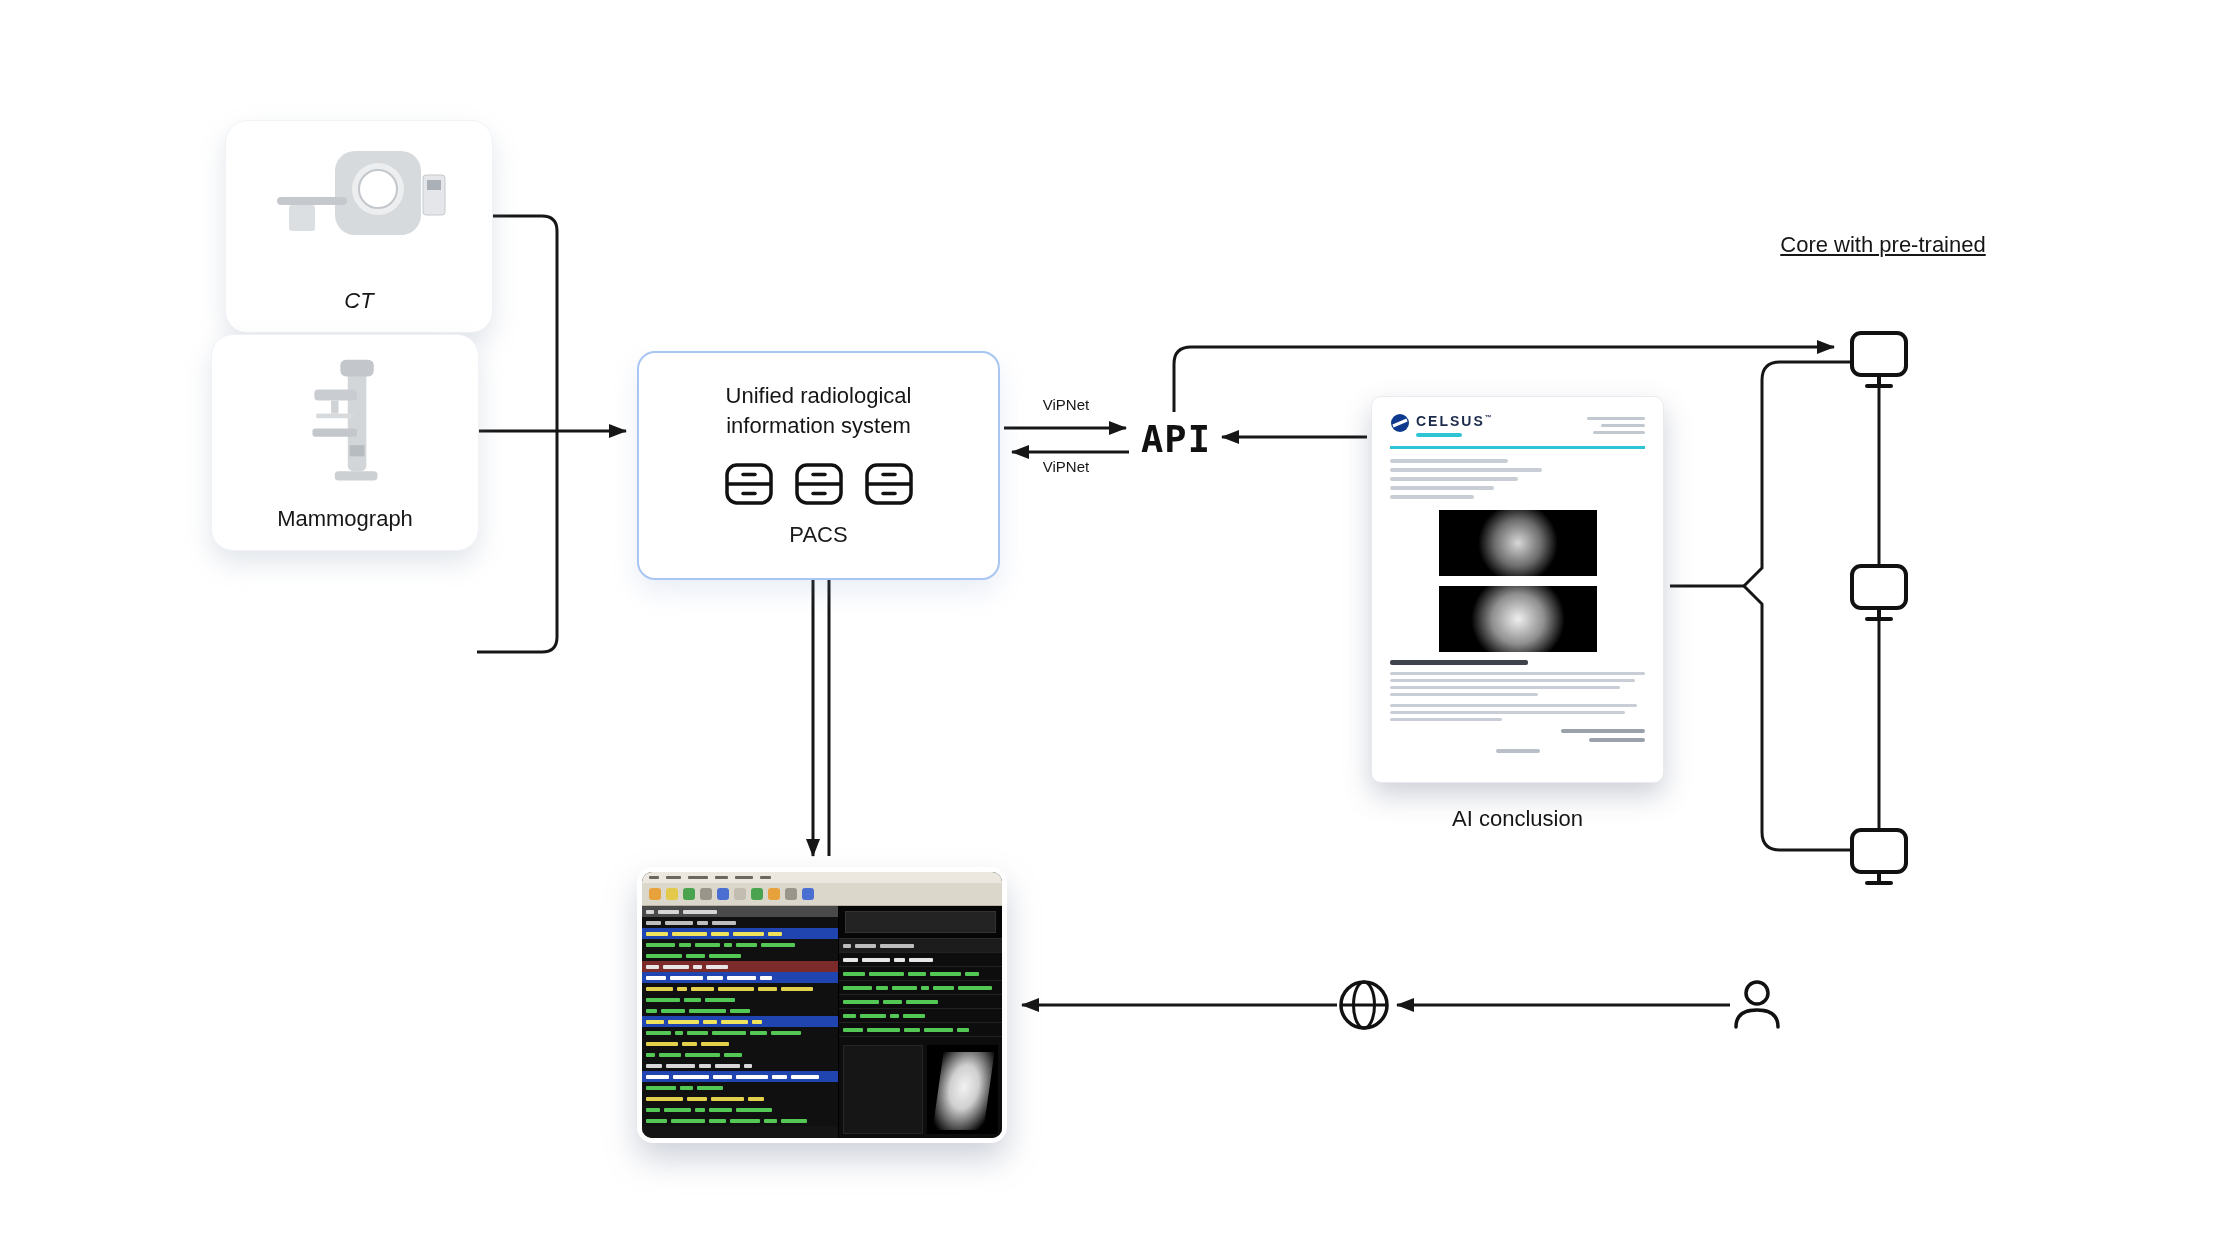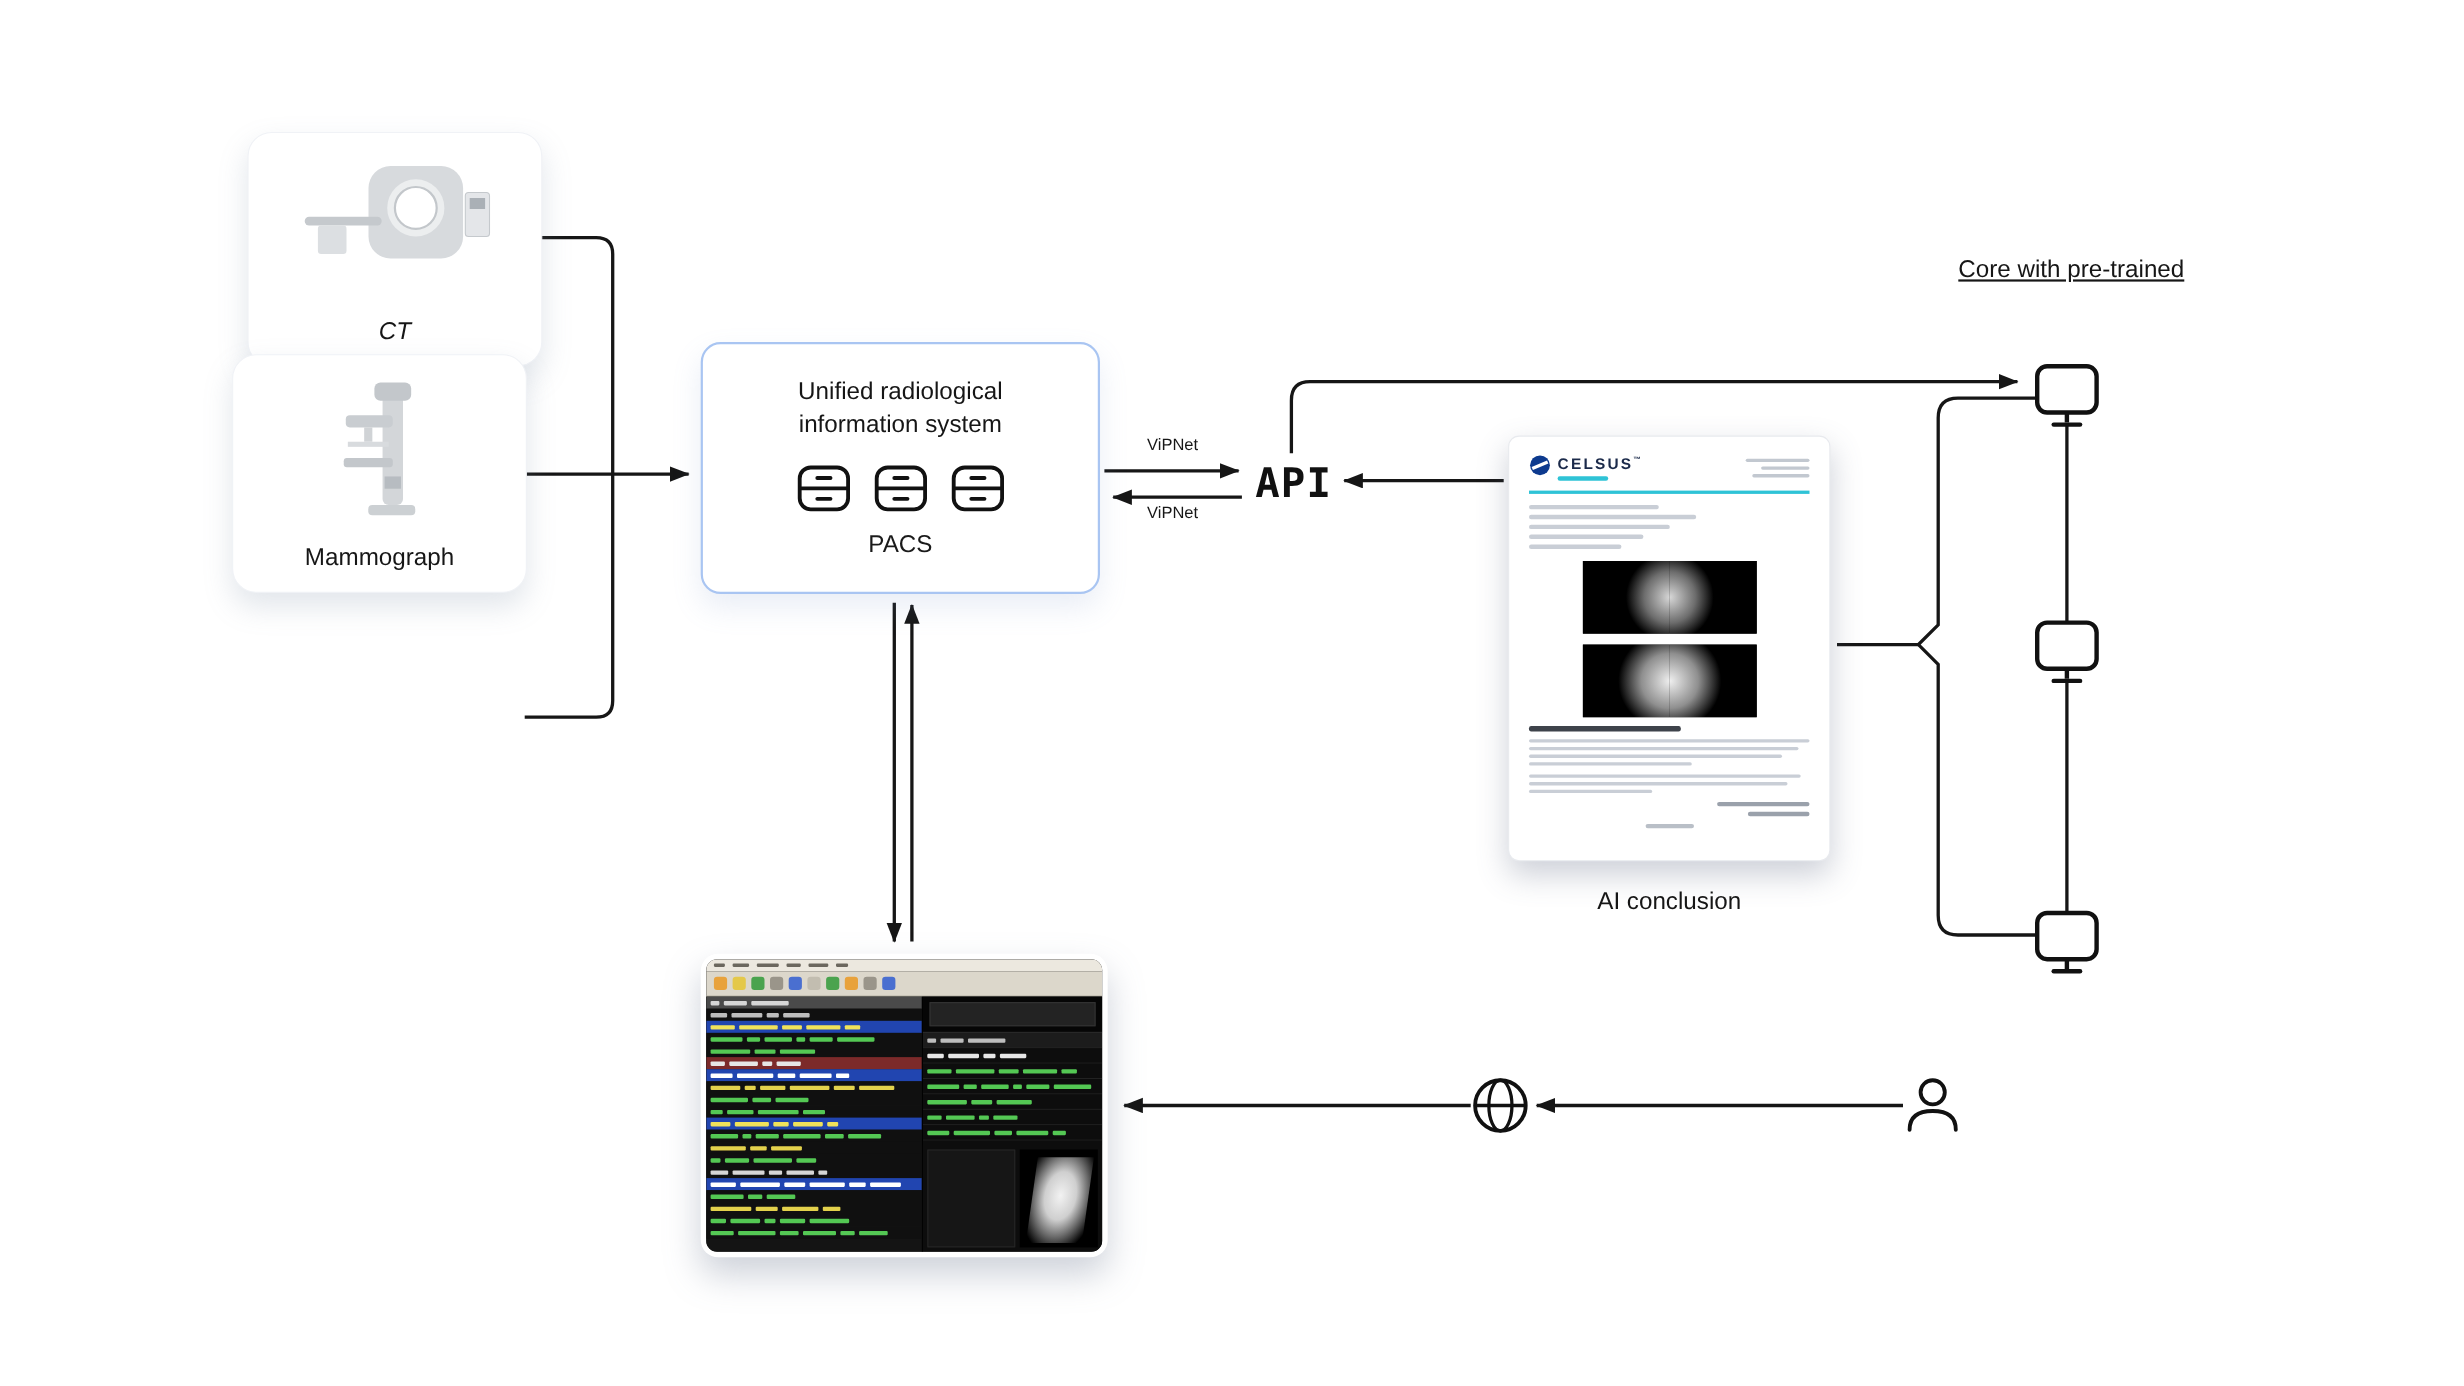--- a/index.html
+++ b/index.html
@@ -11,21 +11,21 @@
   .card{background:#fff;border-radius:22px;border:1px solid #f0f2f6;
         box-shadow:0 12px 26px rgba(125,140,165,.22);}
   .device-card{display:flex;flex-direction:column;align-items:center;justify-content:flex-end;
                padding-bottom:18px;}
   .device-art{flex:1;display:flex;align-items:center;justify-content:center;width:100%;}
   .device-label{font-size:22px;color:#161616;}
 
   
   .pacs{border:2px solid #a9c5f2;border-radius:18px;background:#fff;
         box-shadow:0 12px 26px rgba(125,150,200,.16);
-        display:flex;flex-direction:column;align-items:center;}
+        display:flex;flex-direction:column;align-items:center;margin-top:40px;}
   .pacs-title{margin-top:28px;font-size:22px;line-height:1.35;text-align:center;color:#161616;}
   .pacs-icons{display:flex;gap:20px;margin-top:22px;}
   .pacs-label{margin-top:16px;font-size:22px;}
 
   
   .small-label{font-size:15px;text-align:center;color:#161616;}
   .api{font-family:"DejaVu Sans Mono",monospace;font-weight:bold;font-size:37px;
        letter-spacing:1px;color:#111;text-align:center;}
   .core-label{font-size:22px;line-height:1.4;text-align:center;color:#161616;text-decoration:underline;}
   .caption{font-size:22px;text-align:center;color:#161616;}
@@ -132,21 +132,21 @@
         <circle cx="109" cy="44" r="19" fill="#ffffff" stroke="#c3c7cb" stroke-width="2"></circle>
         <rect x="8" y="52" width="70" height="8" rx="4" fill="#c5c9cd"></rect>
         <rect x="20" y="60" width="26" height="26" rx="3" fill="#dcdfe2"></rect>
         <rect x="154" y="30" width="22" height="40" rx="3" fill="#e4e6e9" stroke="#c5c9cd"></rect>
         <rect x="158" y="35" width="14" height="10" fill="#aab0b6"></rect>
       </svg>
     </div>
     <div class="device-label">CT</div>
   </div>
 
-  <div class="abs card device-card" style="left:211px;top:322px;width:266px;height:197px;">
+  <div class="abs card device-card" style="left:211px;top:334px;width:266px;height:197px;">
     <div class="device-art">
       <svg width="150" height="130" viewBox="0 0 150 140">
         <rect x="78" y="6" width="20" height="118" rx="6" fill="#d3d6d9"></rect>
         <rect x="70" y="4" width="36" height="18" rx="6" fill="#c3c7cb"></rect>
         <rect x="42" y="36" width="46" height="12" rx="4" fill="#c9cdd1"></rect>
         <rect x="60" y="48" width="8" height="14" fill="#d0d3d6"></rect>
         <rect x="44" y="62" width="40" height="5" fill="#d8dbde"></rect>
         <rect x="40" y="78" width="48" height="9" rx="3" fill="#c3c7cb"></rect>
         <rect x="80" y="96" width="16" height="12" fill="#b7bcc1"></rect>
         <rect x="64" y="124" width="46" height="10" rx="4" fill="#ccd0d3"></rect>

